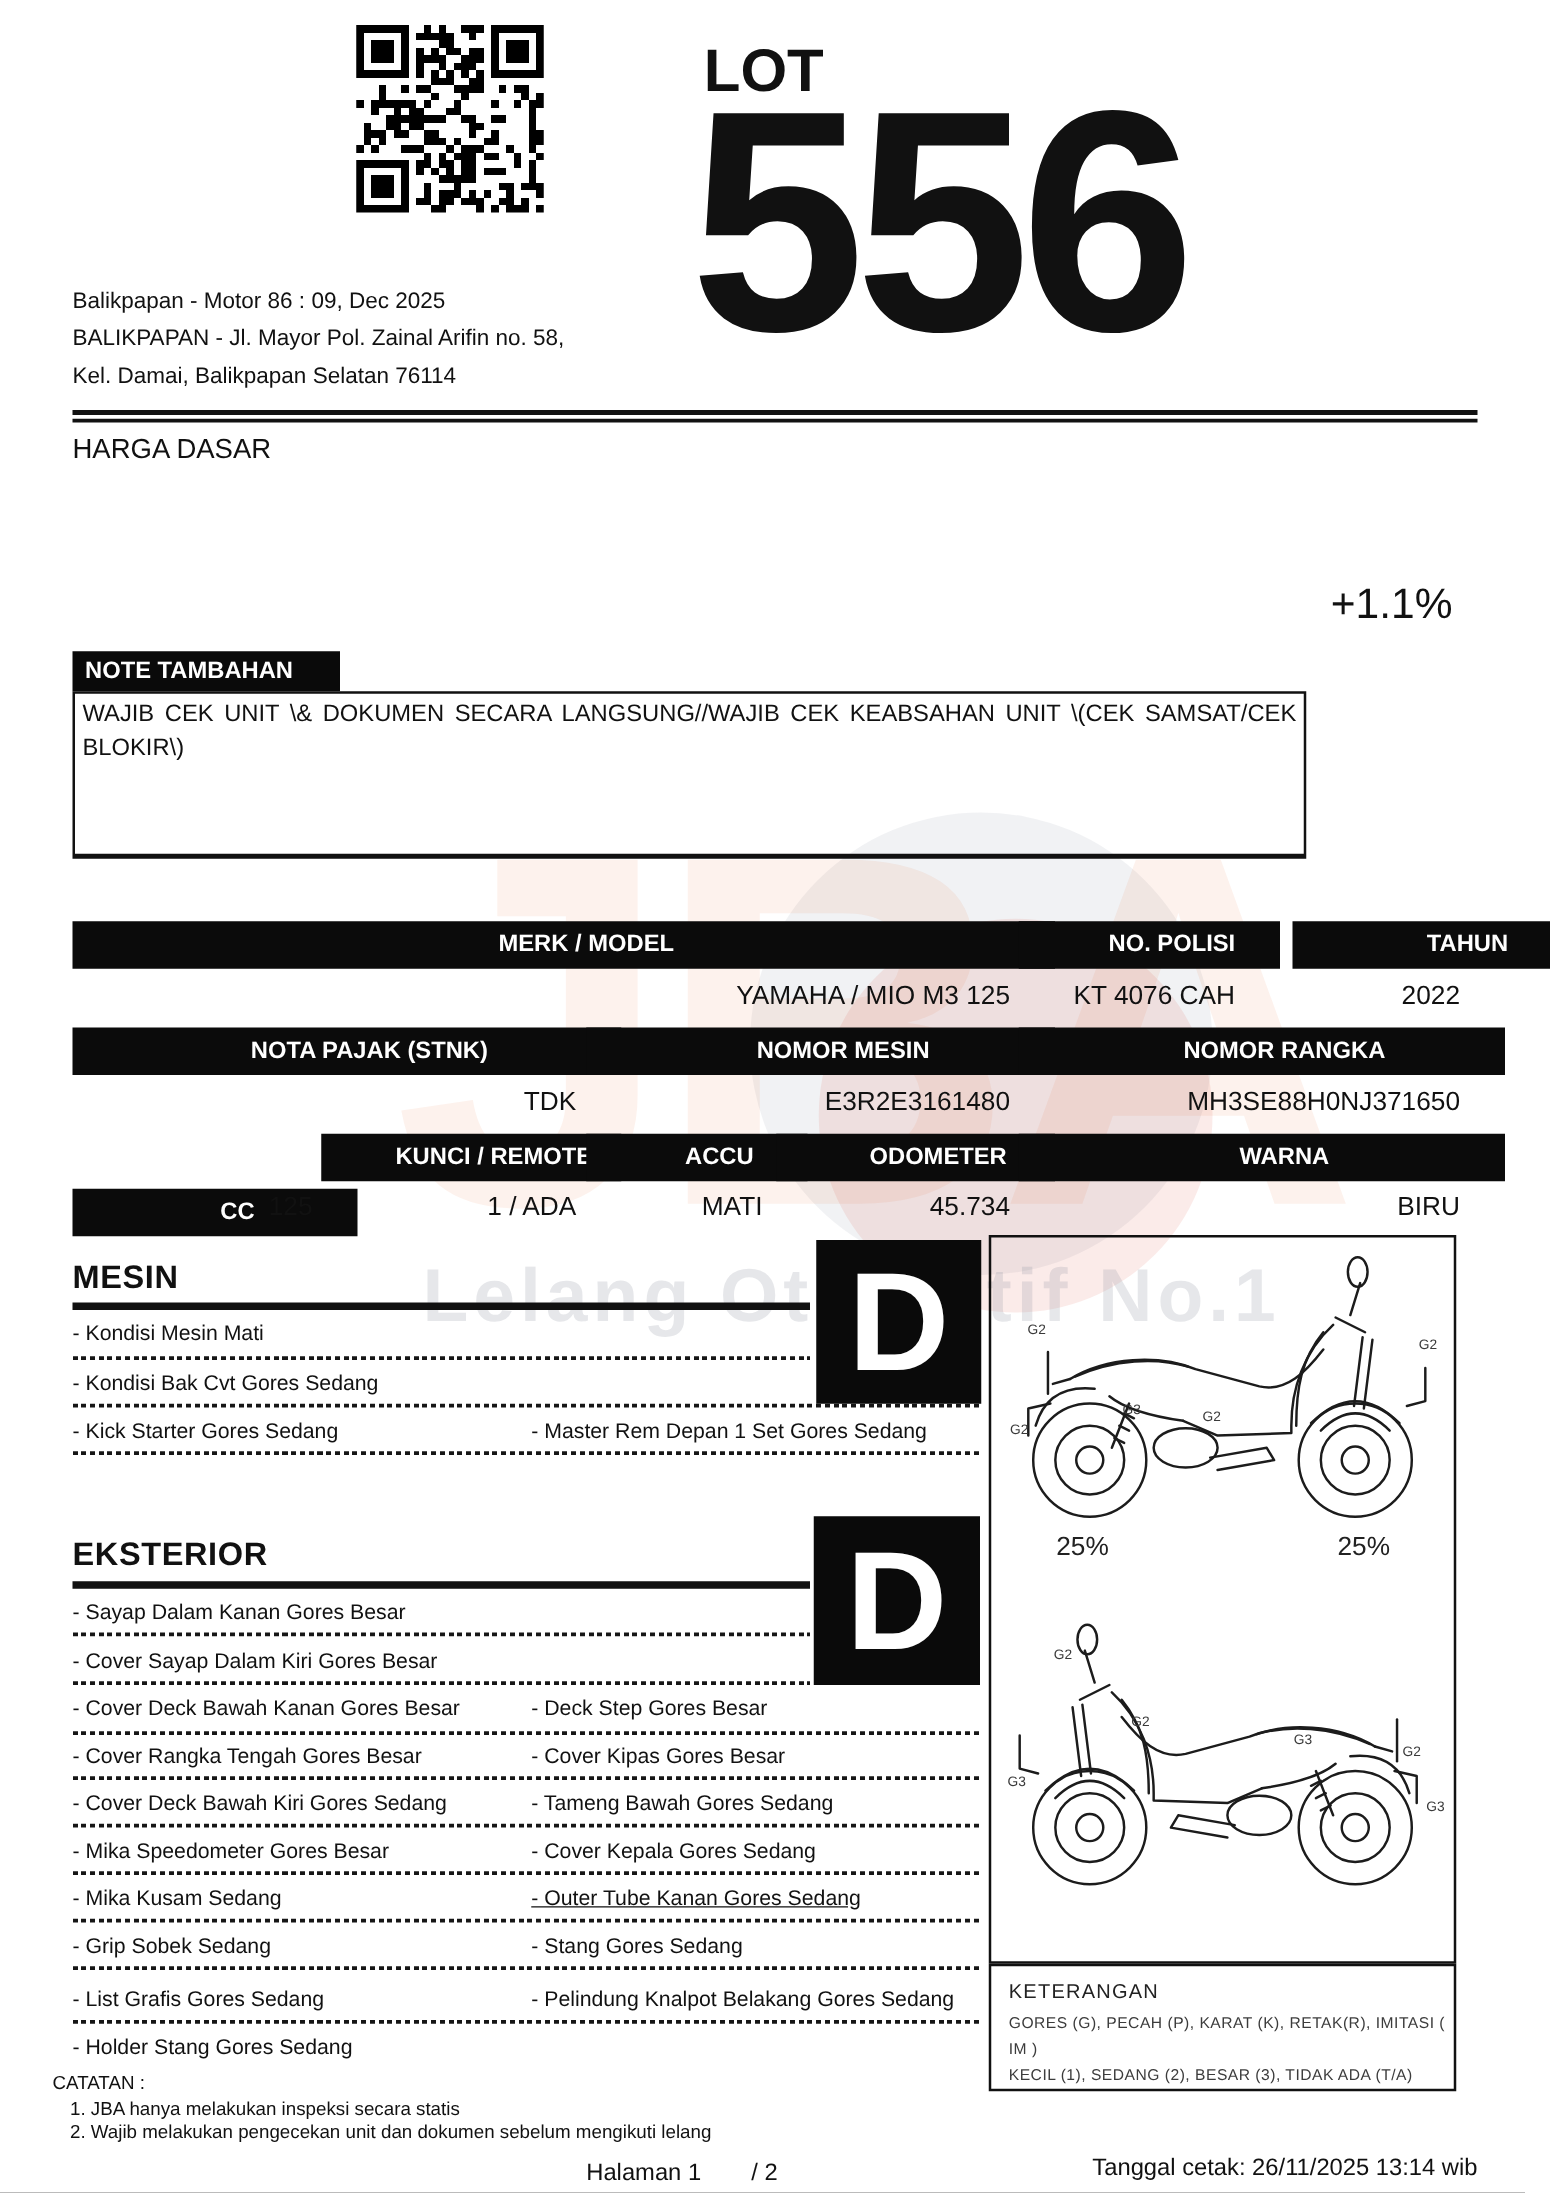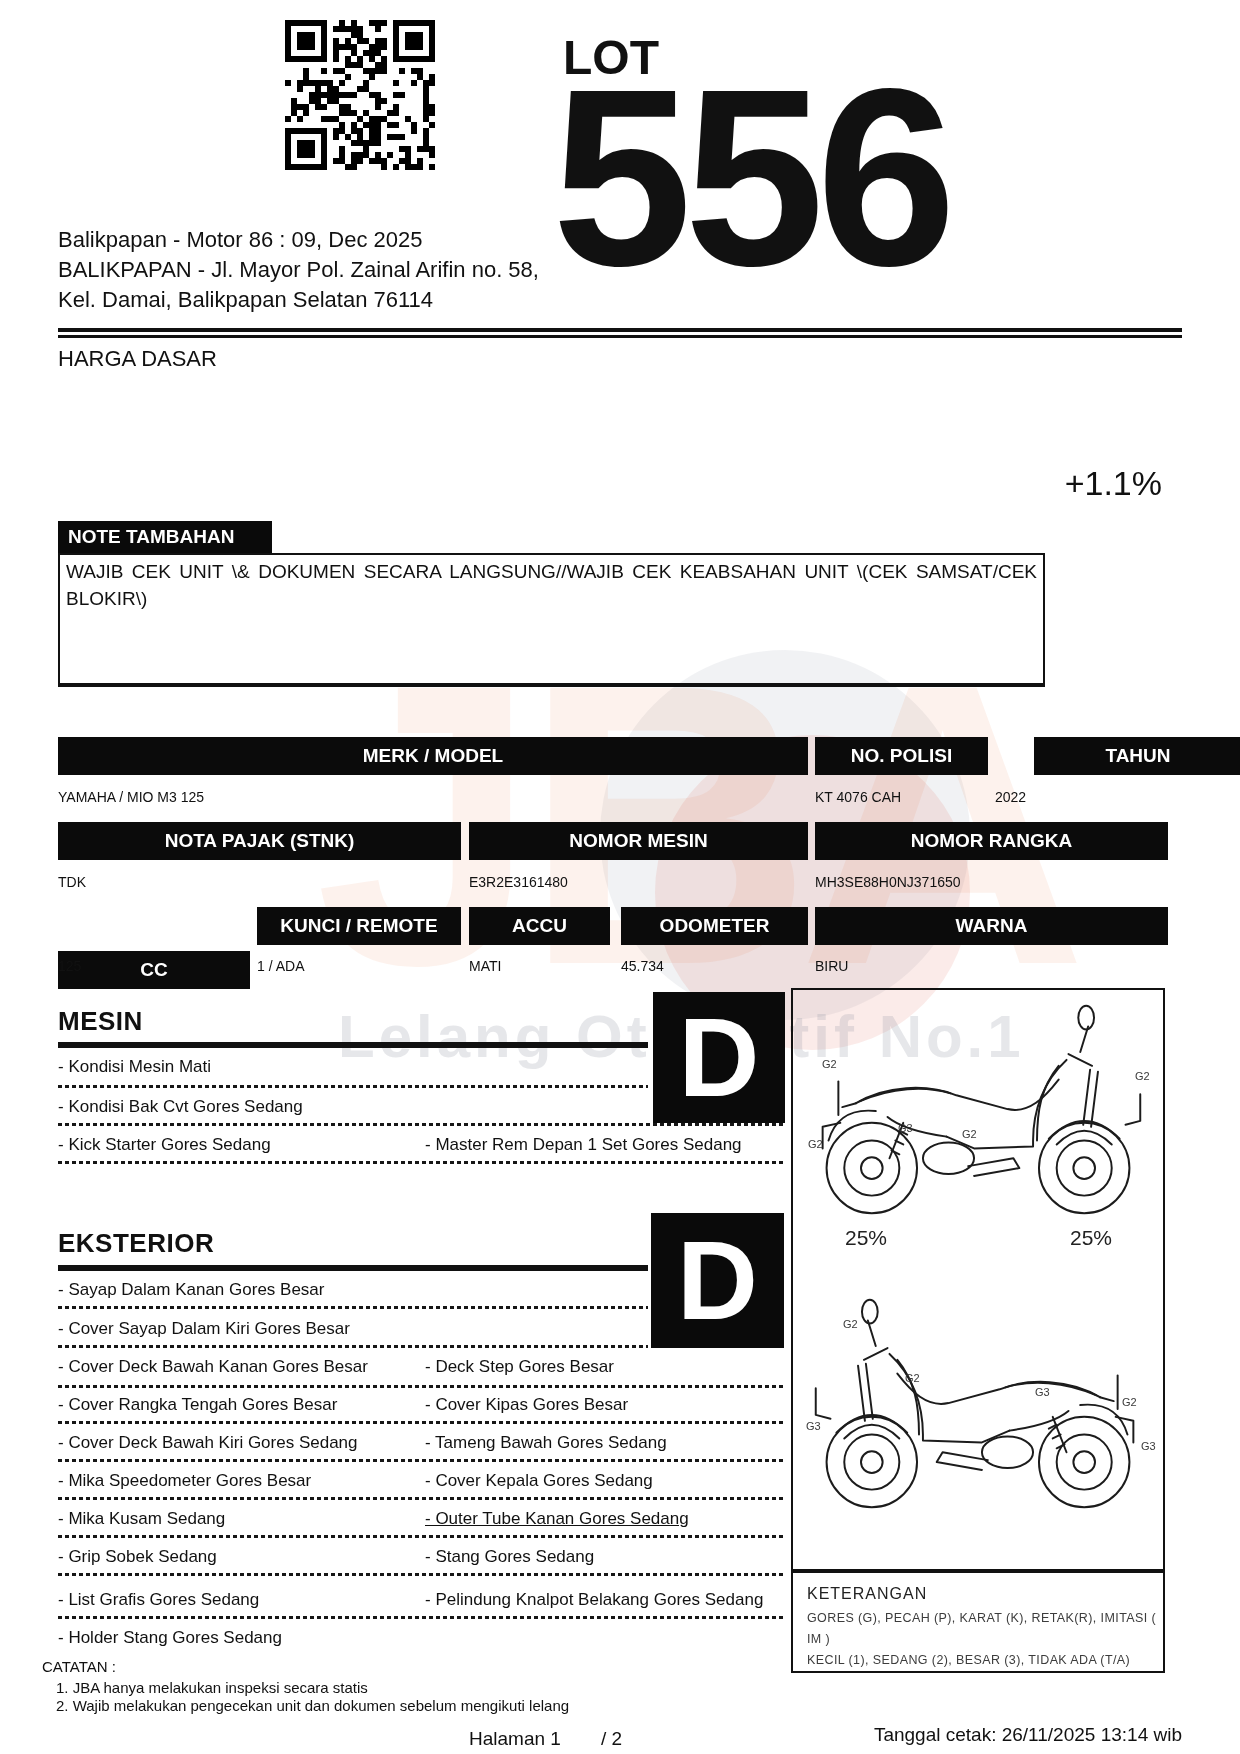--- a/index.html
+++ b/index.html
@@ -9,32 +9,32 @@
     margin:0 auto;
   }
   
   .wm-circle{position:absolute;border-radius:50%;}
   .wm-jba{position:absolute;font-weight:bold;letter-spacing:-14px;line-height:1;}
   .wm-text{position:absolute;font-weight:bold;white-space:nowrap;}
   
   .qr{position:absolute;}
   .lot-label{position:absolute;font-weight:bold;font-size:48px;line-height:1;}
   .lot-number{position:absolute;font-weight:bold;font-size:252px;line-height:0.92;letter-spacing:-8px;}
-  .addr{position:absolute;font-size:22px;line-height:20px;white-space:nowrap;}
+  .addr{position:absolute;font-size:18px;line-height:20px;white-space:nowrap;}
   .double-rule{position:absolute;height:3px;border-top:4px solid #111;border-bottom:3px solid #111;}
   .harga-label{position:absolute;font-size:22px;}
   .harga-value{position:absolute;font-size:150px;line-height:1;letter-spacing:-2px;}
   .pct{position:absolute;font-size:34px;font-weight:normal;text-align:right;}
   
   .note-label{position:absolute;background:#0a0a0a;color:#fff;font-weight:bold;font-size:19px;line-height:32px;padding-left:10px;}
   .note-box{position:absolute;border:2px solid #111;border-bottom-width:4px;box-sizing:border-box;}
   .note-text{padding:3px 6px;font-size:19px;line-height:27px;text-align:justify;}
   
-  .th{position:absolute;height:38px;background:#0b0b0b;color:#fff;font-weight:bold;font-size:19px;line-height:38px;text-align:center;white-space:nowrap;}
-  .tv{position:absolute;height:26px;font-size:14px;line-height:26px;text-align:left;white-space:nowrap;}
+  .th{position:absolute;height:38px;background:#0b0b0b;color:#fff;font-weight:bold;font-size:19px;line-height:38px;text-align:center;white-space:nowrap;padding-left:36px;}
+  .tv{position:absolute;height:26px;font-size:21px;line-height:26px;text-align:right;white-space:nowrap;}
   
   .sec-title{position:absolute;font-size:26px;font-weight:bold;letter-spacing:0.5px;}
   .sec-rule{position:absolute;height:6px;background:#111;}
   .item{position:absolute;font-size:17px;line-height:20px;white-space:nowrap;}
   .dots{position:absolute;height:3px;background:repeating-linear-gradient(90deg,#161616 0 4px,transparent 4px 7px);}
   .badge{position:absolute;background:#0a0a0a;color:#fff;display:flex;align-items:center;justify-content:center;font-size:112px;font-weight:bold;line-height:1;}
   
   .panel{position:absolute;border:2px solid #111;box-sizing:border-box;background:transparent;}
   .glabel{position:absolute;font-size:11px;color:#3a3a3a;}
   .pct-small{position:absolute;font-size:21px;color:#222;}

